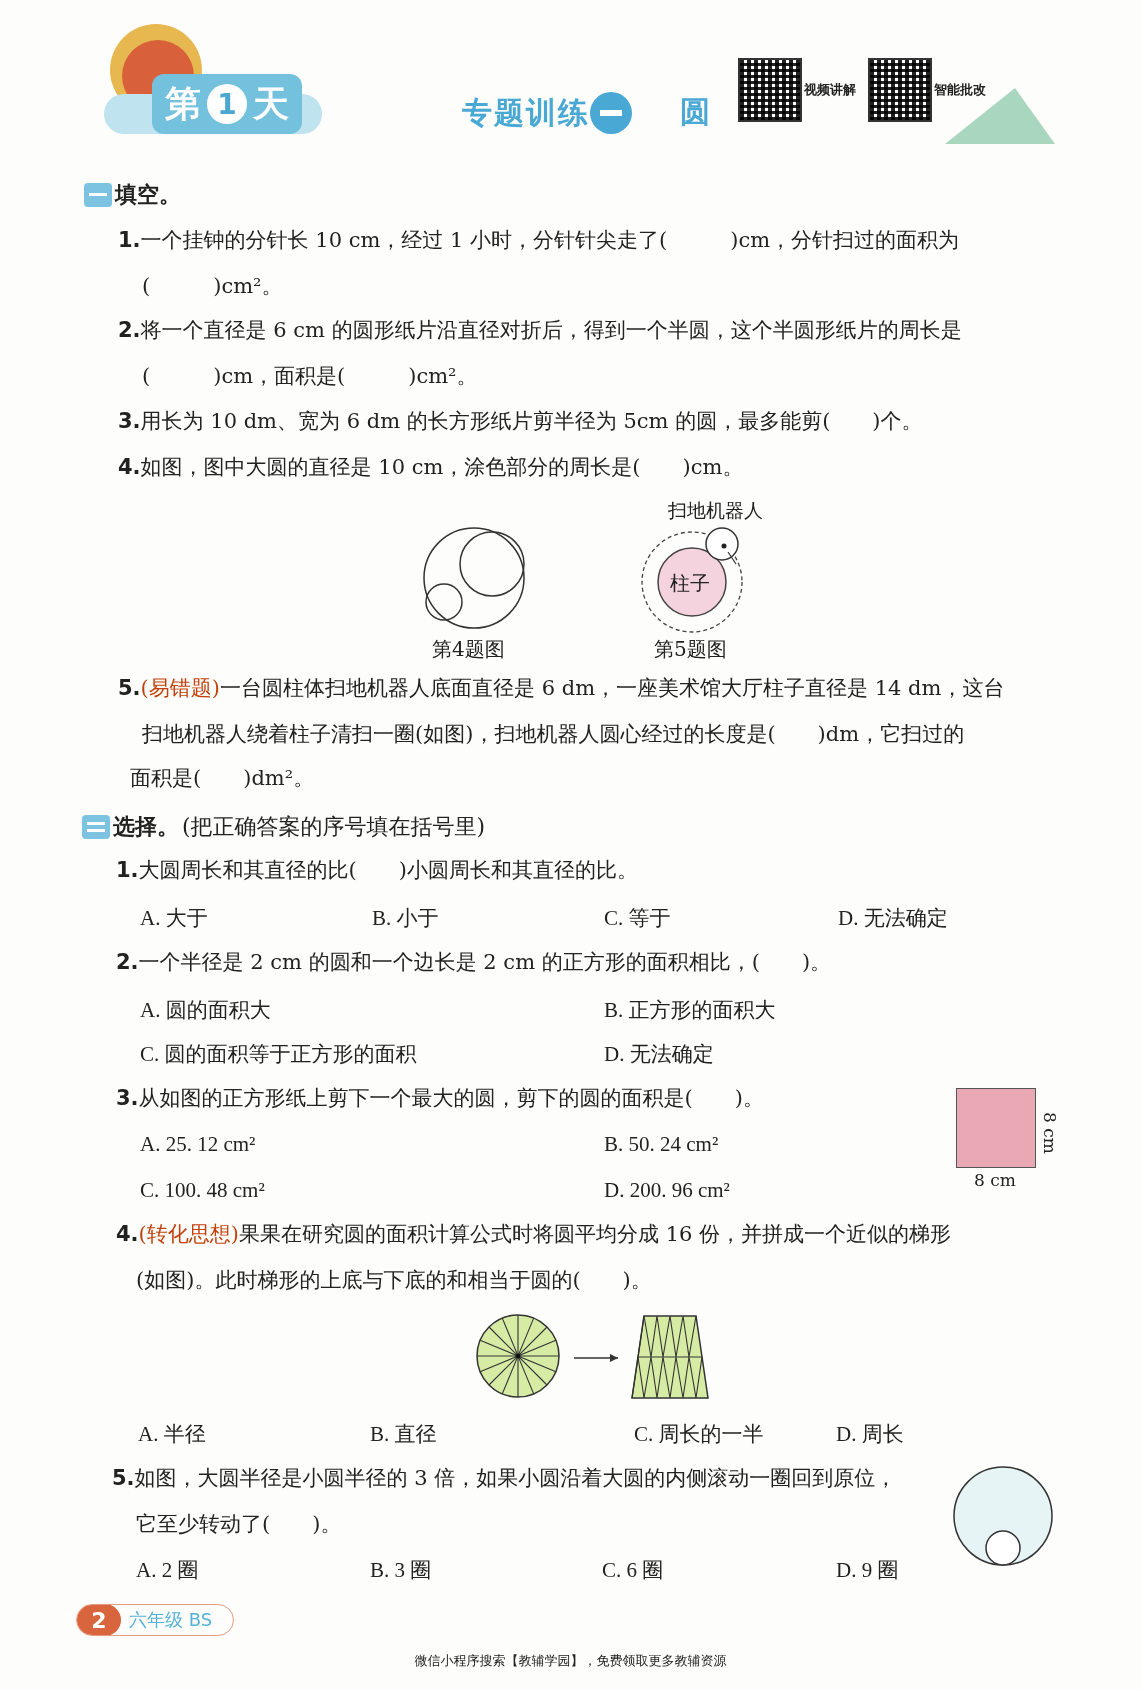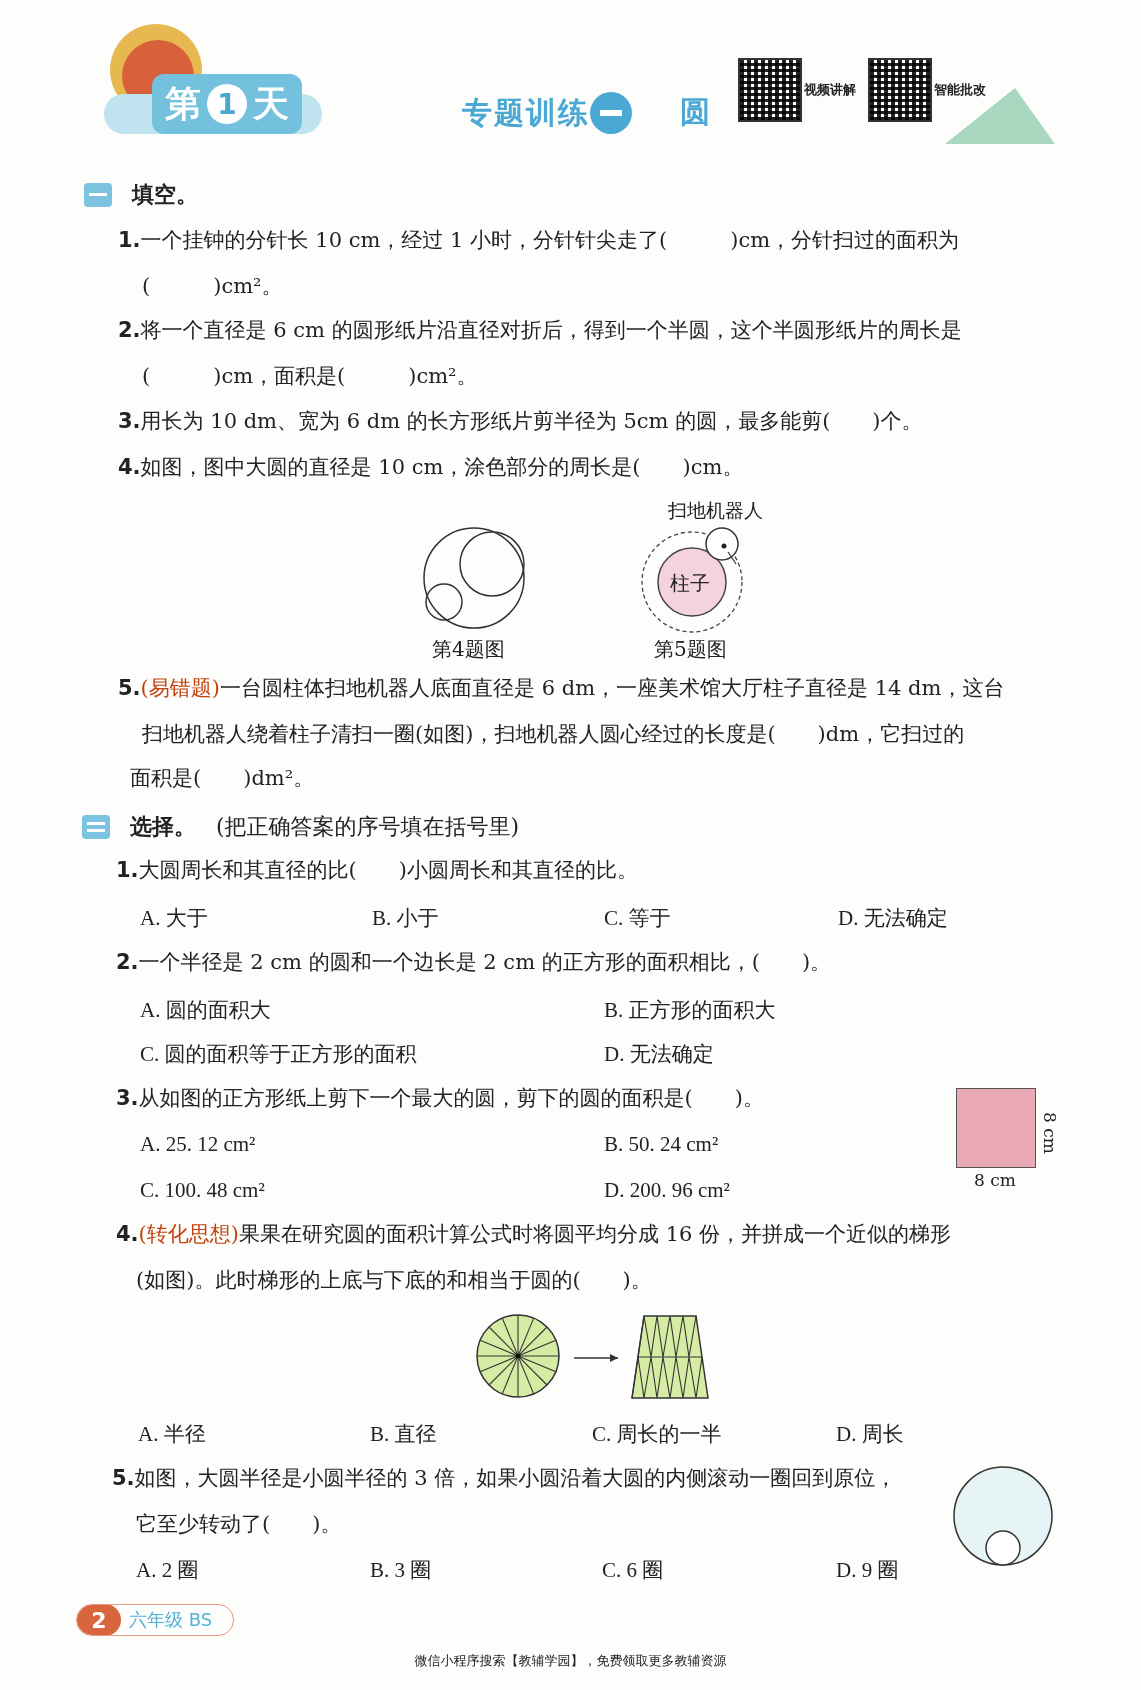--- a/index.html
+++ b/index.html
@@ -25,21 +25,21 @@
   .topic-sub { left: 680px; top: 92px; color: #4aa8d4; font-size: 30px; font-weight: bold; }
   .qr { width: 64px; height: 64px; border: 2px solid #333; background:
         repeating-linear-gradient(90deg, #222 0 4px, #fff 4px 7px),
         repeating-linear-gradient(0deg, #222 0 3px, #fff 3px 6px);
         background-blend-mode: multiply; }
   .qr-wrap { display: flex; flex-direction: row; align-items: center; gap: 2px; font-size: 13px; font-weight: bold; }
   .mountain { left: 945px; top: 88px; width: 0; height: 0; border-left: 70px solid transparent;
               border-right: 40px solid transparent; border-bottom: 56px solid #a9d6bf; }
 
   
-  .sec { display: flex; align-items: center; gap: 20px; font-family: "DejaVu Sans", "Liberation Sans", sans-serif;
+  .sec { display: flex; align-items: center; gap: 3px; font-family: "DejaVu Sans", "Liberation Sans", sans-serif;
          font-weight: bold; font-size: 22px; }
   .sec-icon { width: 28px; height: 24px; border-radius: 4px; background: #7cc3e2; position: relative; }
   .sec-icon .bar { position: absolute; left: 5px; right: 5px; height: 3px; background: #fff; }
   .sec-sub { font-weight: normal; font-family: "DejaVu Serif", "Liberation Serif", serif; }
 
   .line { font-size: 21px; line-height: 1.2; white-space: nowrap; }
   .qn { font-family: "DejaVu Sans", "Liberation Sans", sans-serif; font-weight: bold; }
   .tag { color: #c2410c; margin-top: 6px; }
   .opt { font-size: 21px; white-space: nowrap; font-family: Liberation Serif, serif; }
 
@@ -191,21 +191,21 @@
     <line x1="8" y1="43" x2="72" y2="43" stroke="#333" stroke-width="1.2"></line>
     <g stroke="#333" stroke-width="1.1" fill="none">
       <path d="M2 84 L14 2 L21 43 L27 2 L33 43 L40 2 L46 43 L53 2 L59 43 L66 2"></path>
       <path d="M8 43 L14 84 L21 43 L27 84 L33 43 L40 84 L46 43 L53 84 L59 43 L66 84 L72 43"></path>
     </g>
   </g>
 </svg>
 
 <div class="abs opt" style="left:138px; top:1420px;">A. 半径</div>
 <div class="abs opt" style="left:370px; top:1420px;">B. 直径</div>
-<div class="abs opt" style="left:592px; top:1420px;">C. 周长的一半</div>
+<div class="abs opt" style="left:634px; top:1420px;">C. 周长的一半</div>
 <div class="abs opt" style="left:836px; top:1420px;">D. 周长</div>
 
 <div class="abs line" style="left:112px; top:1466px;">
   <span class="qn">5.</span><span>如图，大圆半径是小圆半径的 3 倍，如果小圆沿着大圆的内侧滚动一圈回到原位，</span>
 </div>
 <div class="abs line" style="left:136px; top:1512px;">它至少转动了(　　)。</div>
 <svg class="abs" style="left:948px; top:1462px;" width="110" height="110">
   <circle cx="55" cy="54" r="49" fill="#e6f4f6" stroke="#333" stroke-width="1.5"></circle>
   <circle cx="55" cy="86" r="17" fill="#fff" stroke="#333" stroke-width="1.5"></circle>
 </svg>

